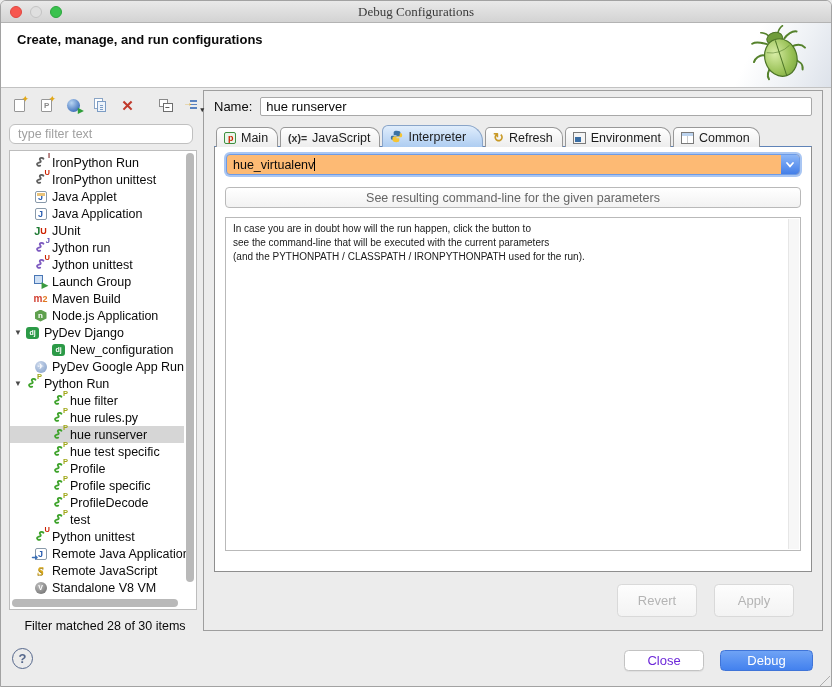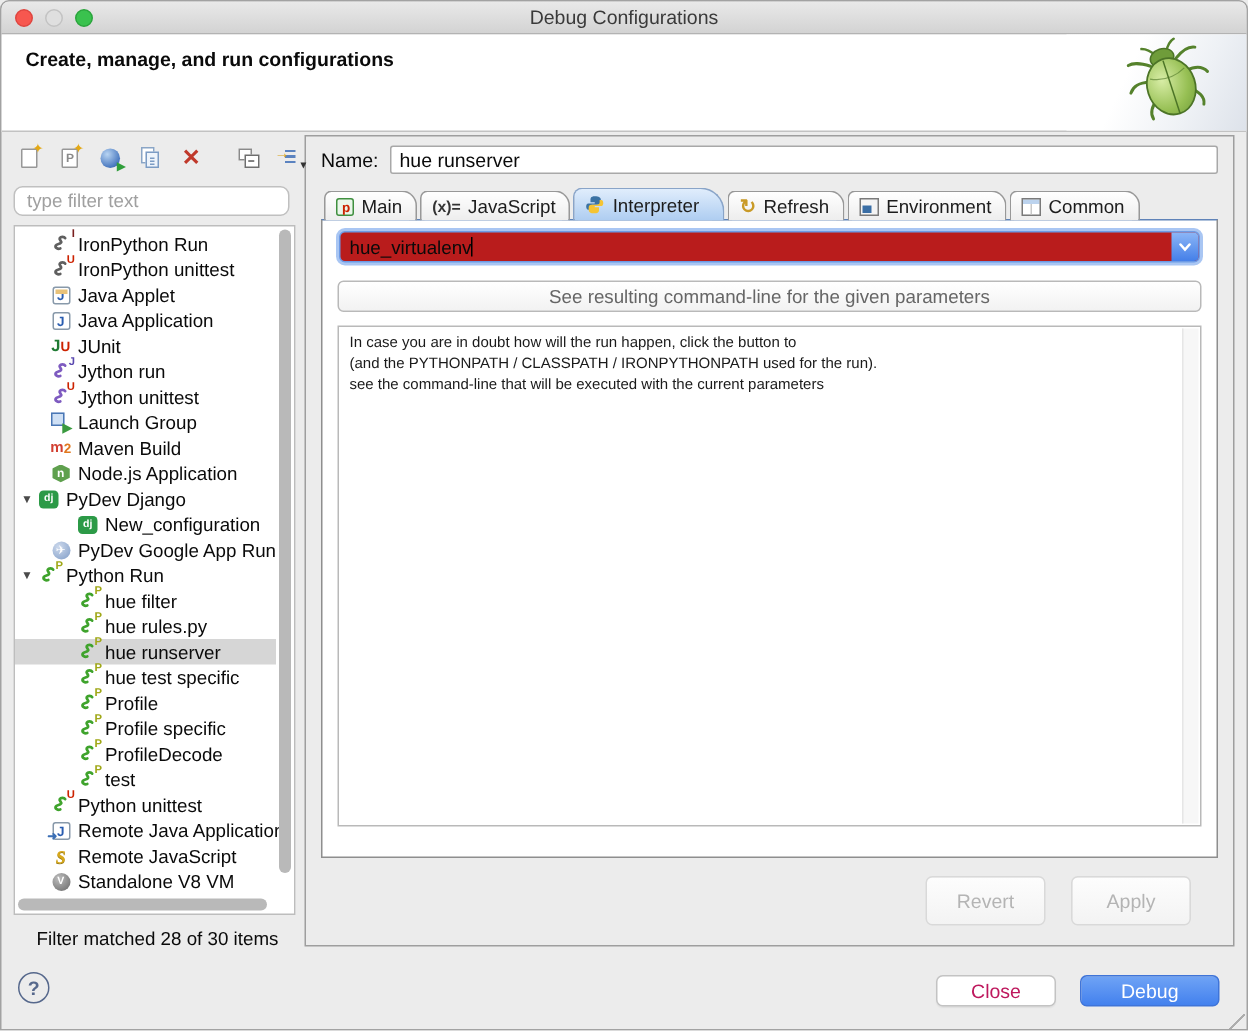--- a/index.html
+++ b/index.html
@@ -1,20 +1,20 @@
 <!DOCTYPE html>
 <html><head>
 <meta charset="utf-8">
 <style>
   * { box-sizing: border-box; margin: 0; padding: 0; }
   html,body { width:832px; height:687px; font-family:"Liberation Sans",sans-serif; background:#ececec; }
   .window { width:832px; height:687px; border:1px solid #a2a2a2; border-radius:6px 6px 0 0; overflow:hidden; background:#ececec; position:relative; }
 
   
-  .titlebar { height:22px; background:linear-gradient(#e9e9e9,#d3d3d3); border-bottom:1px solid #b3b3b3; position:relative; display:flex; align-items:center; justify-content:center; }
+  .titlebar { height:22px; background:linear-gradient(#e9e9e9,#d3d3d3); border-bottom:1px solid #b3b3b3; position:relative; display:flex; align-items:center; justify-content:center;font-family:Liberation Serif, serif; }
   .lights { position:absolute; left:9px; top:5px; display:flex; gap:8px; }
   .light { width:12px; height:12px; border-radius:50%; display:inline-block; }
   .light.red { background:#f7574f; border:1px solid #df4640; }
   .light.gray { background:#dfdfdf; border:1px solid #c3c3c3; }
   .light.green { background:#3ac24e; border:1px solid #2ba53d; }
   .title { font-size:13px; color:#3a3a3a; }
 
   
   .header { height:65px; background:#fff; border-bottom:1px solid #c2c2c2; position:relative; }
   .header-title { position:absolute; left:16px; top:9px; font-size:13px; font-weight:bold; color:#0a0a0a; }
@@ -89,36 +89,36 @@
   .refr { color:#c99a27; font-size:13px; font-weight:bold; line-height:1; }
   .mainic { width:12px; height:12px; border:1px solid #3f8f3f; background:#eaf6ea; border-radius:2px; position:relative; display:inline-block; }
   .mainic i { position:absolute; left:3px; top:0; color:#cc2200; font:bold 9px/11px "Liberation Sans",sans-serif; font-style:normal; }
   .envic { width:13px; height:12px; border:1px solid #7a7a7a; background:#f4f4f4; position:relative; display:inline-block; }
   .envic i { position:absolute; left:1px; bottom:1px; width:6px; height:5px; background:#3a6ea5; }
   .comic { width:13px; height:12px; border:1px solid #7a7a7a; background:linear-gradient(#bcd3ee 0 3px,#fff 3px); position:relative; display:inline-block; }
   .comic::after { content:""; position:absolute; left:5px; top:3px; bottom:0; width:1px; background:#c9c9c9; }
 
   .tabcontent { border:1px solid #8e8e8e; border-top:1px solid #5f83b8; background:#fff; margin-top:-1px; height:426px; padding:7px 9px; display:flex; flex-direction:column; position:relative; z-index:1; }
   .int-label { font-size:12.5px; color:#0a0a0a; margin:1px 0 7px 1px; }
-  .combo { display:flex; height:21px; border:1px solid #6d9be6; border-radius:4px; background:#b91c1c; box-shadow:0 0 0 2px #a9c6f3; align-items:center; margin:0 2px; }
+  .combo { display:flex; height:21px; border:1px solid #6d9be6; border-radius:4px; background:#fdba74; box-shadow:0 0 0 2px #a9c6f3; align-items:center; margin:0 2px; }
   .combo-text { flex:1; padding:0 6px; font-size:12.5px; color:#0a0a0a; display:flex; align-items:center; }
   .caret { width:1px; height:13px; background:#000; display:inline-block; }
   .combo-btn { width:18px; align-self:stretch; background:linear-gradient(#8cb6f7,#447fe8); border-radius:0 3px 3px 0; display:flex; align-items:center; justify-content:center; }
   .cmdbtn { margin:12px 1px 0; height:21px; border:1px solid #b9b9b9; border-radius:4px; background:linear-gradient(#ffffff,#f2f2f2); color:#666; font-size:12.5px; font-family:"Liberation Sans",sans-serif; }
   .info { flex:1; margin:9px 1px 13px; border:1px solid #b9b9b9; background:#fff; position:relative; padding:4px 20px 4px 7px; font-size:10px; line-height:1.4; color:#1a1a1a; overflow:hidden; }
   .info-track { position:absolute; top:1px; right:1px; bottom:1px; width:11px; background:#f7f7f7; border-left:1px solid #e6e6e6; }
 
   .panel-footer { height:56px; display:flex; align-items:center; justify-content:flex-end; gap:17px; padding-right:18px; }
   .btn { height:33px; border-radius:4.5px; font-size:13px; font-family:"Liberation Sans",sans-serif; }
   .btn.disabled { width:80px; border:1px solid #d9d9d9; background:linear-gradient(#fdfdfd,#f3f3f3); color:#b4b4b4; }
 
   
   .bottombar { height:55px; display:flex; align-items:center; justify-content:flex-end; gap:16px; padding-right:18px; position:relative; }
   .help { position:absolute; left:11px; top:15px; width:21px; height:21px; border-radius:50%; border:1.5px solid #56688c; color:#56688c; font-size:13px; font-weight:bold; display:flex; align-items:center; justify-content:center; }
-  .btn.close { width:80px; height:21px; border:1px solid #c3c3c3; background:#fff; color:#be185d; box-shadow:0 1px 1px rgba(0,0,0,.06); }
+  .btn.close { width:80px; height:21px; border:1px solid #c3c3c3; background:#fff; color:#6d28d9; box-shadow:0 1px 1px rgba(0,0,0,.06); }
   .btn.debug { width:93px; height:21px; border:1px solid #3f74d8; background:linear-gradient(#6fa3f5,#4381ee); color:#fff; }
   .grip { position:absolute; right:1px; bottom:1px; width:11px; height:11px; background:linear-gradient(135deg,transparent 46%,#adadad 46%,#adadad 54%,transparent 54%); }
 </style>
 </head>
 <body>
 
 <div class="window">
   <div class="titlebar">
     <div class="lights">
       <span class="light red"></span>
@@ -497,22 +497,22 @@
           <span class="combo-btn">
             <svg width="8" height="6" viewBox="0 0 8 6">
                 <path d="M1 1 L4 4.4 L7 1" stroke="#fff" stroke-width="1.7" fill="none" stroke-linecap="round"></path>
               </svg>
           </span>
         </div>
         <button class="cmdbtn">See resulting command-line for the given parameters</button>
         <div class="info">
           <div id="infolines">
               <div>In case you are in doubt how will the run happen, click the button to</div>
+              <div>see the command-line that will be executed with the current parameters</div>
               <div>(and the PYTHONPATH / CLASSPATH / IRONPYTHONPATH used for the run).</div>
-              <div>see the command-line that will be executed with the current parameters</div>
             </div>
           <div class="info-track"></div>
         </div>
       </div>
       <div class="panel-footer">
         <button class="btn disabled">Revert</button>
         <button class="btn disabled">Apply</button>
       </div>
     </div>
   </div>

